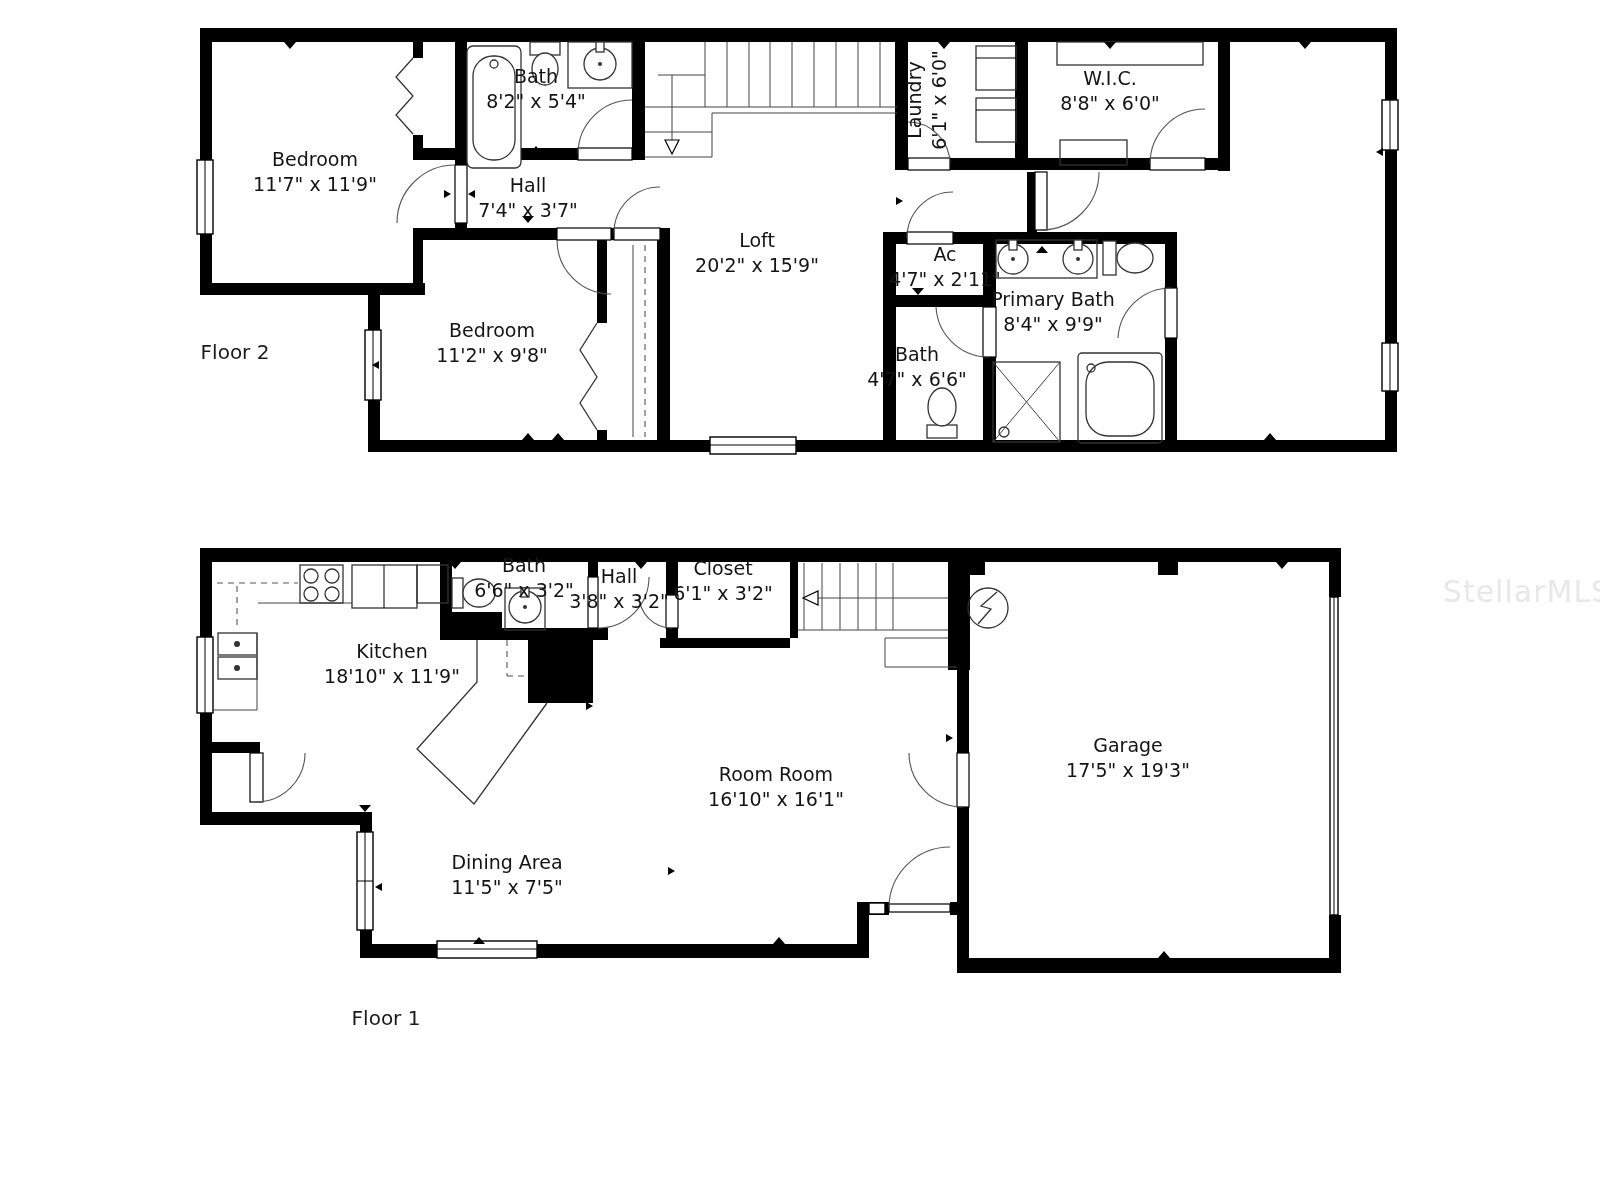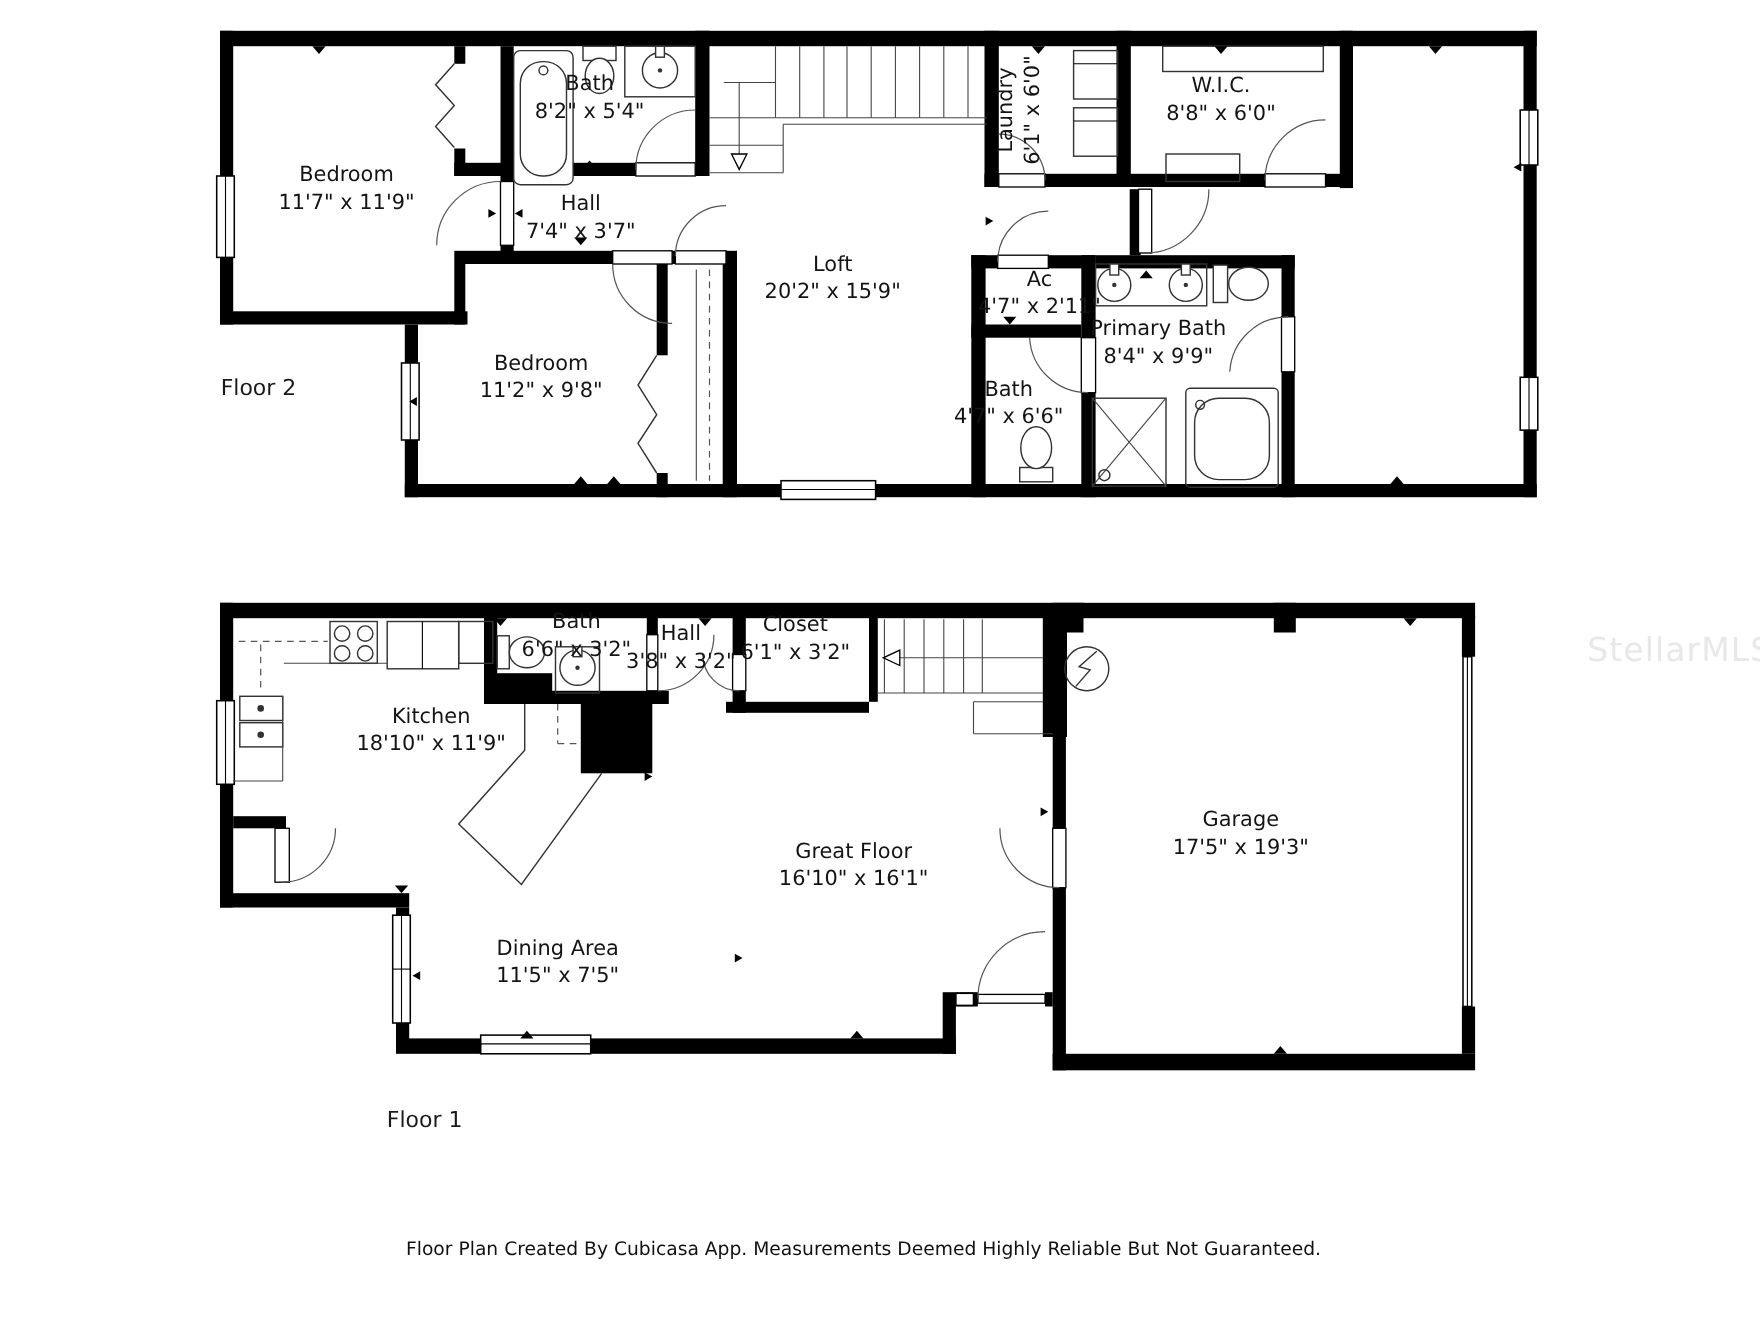--- a/index.html
+++ b/index.html
@@ -327,22 +327,21 @@
   <div class="lbl" style="left:757px;top:253px;"><span>Loft</span><span class="dims">20'2" x 15'9"</span></div>
   <div class="lbl" style="left:921px;top:267px;margin-left:24px;"><span>Ac</span><span class="dims">4'7" x 2'11"</span></div>
   <div class="lbl" style="left:1053px;top:312px;"><span>Primary Bath</span><span class="dims">8'4" x 9'9"</span></div>
   <div class="lbl" style="left:917px;top:367px;"><span>Bath</span><span class="dims">4'7" x 6'6"</span></div>
   <div class="lbl" style="left:492px;top:343px;"><span>Bedroom</span><span class="dims">11'2" x 9'8"</span></div>
 
   <div class="lbl" style="left:356px;top:664px;margin-left:36px;"><span>Kitchen</span><span class="dims">18'10" x 11'9"</span></div>
   <div class="lbl" style="left:524px;top:578px;"><span>Bath</span><span class="dims">6'6" x 3'2"</span></div>
   <div class="lbl" style="left:619px;top:589px;"><span>Hall</span><span class="dims">3'8" x 3'2"</span></div>
   <div class="lbl" style="left:723px;top:581px;"><span>Closet</span><span class="dims">6'1" x 3'2"</span></div>
-  <div class="lbl" style="left:776px;top:787px;"><span>Great Floor</span><span class="dims">16'10" x 16'1"</span></div>
+  <div class="lbl" style="left:776px;top:787px;"><span>Room Room</span><span class="dims">16'10" x 16'1"</span></div>
   <div class="lbl" style="left:480px;top:875px;margin-left:27px;"><span>Dining Area</span><span class="dims">11'5" x 7'5"</span></div>
   <div class="lbl" style="left:1128px;top:758px;"><span>Garage</span><span class="dims">17'5" x 19'3"</span></div>
 
   <div class="floor-lbl" style="left:235px;top:352px;">Floor 2</div>
   <div class="floor-lbl" style="left:386px;top:1018px;">Floor 1</div>
 
-  <div class="footer" style="left:785px;top:1136px;">Floor Plan Created By Cubicasa App. Measurements Deemed Highly Reliable But Not Guaranteed.</div>
   <div class="watermark" style="left:1527px;top:591px;">StellarMLS</div>
 </div>
 
 </body></html>

